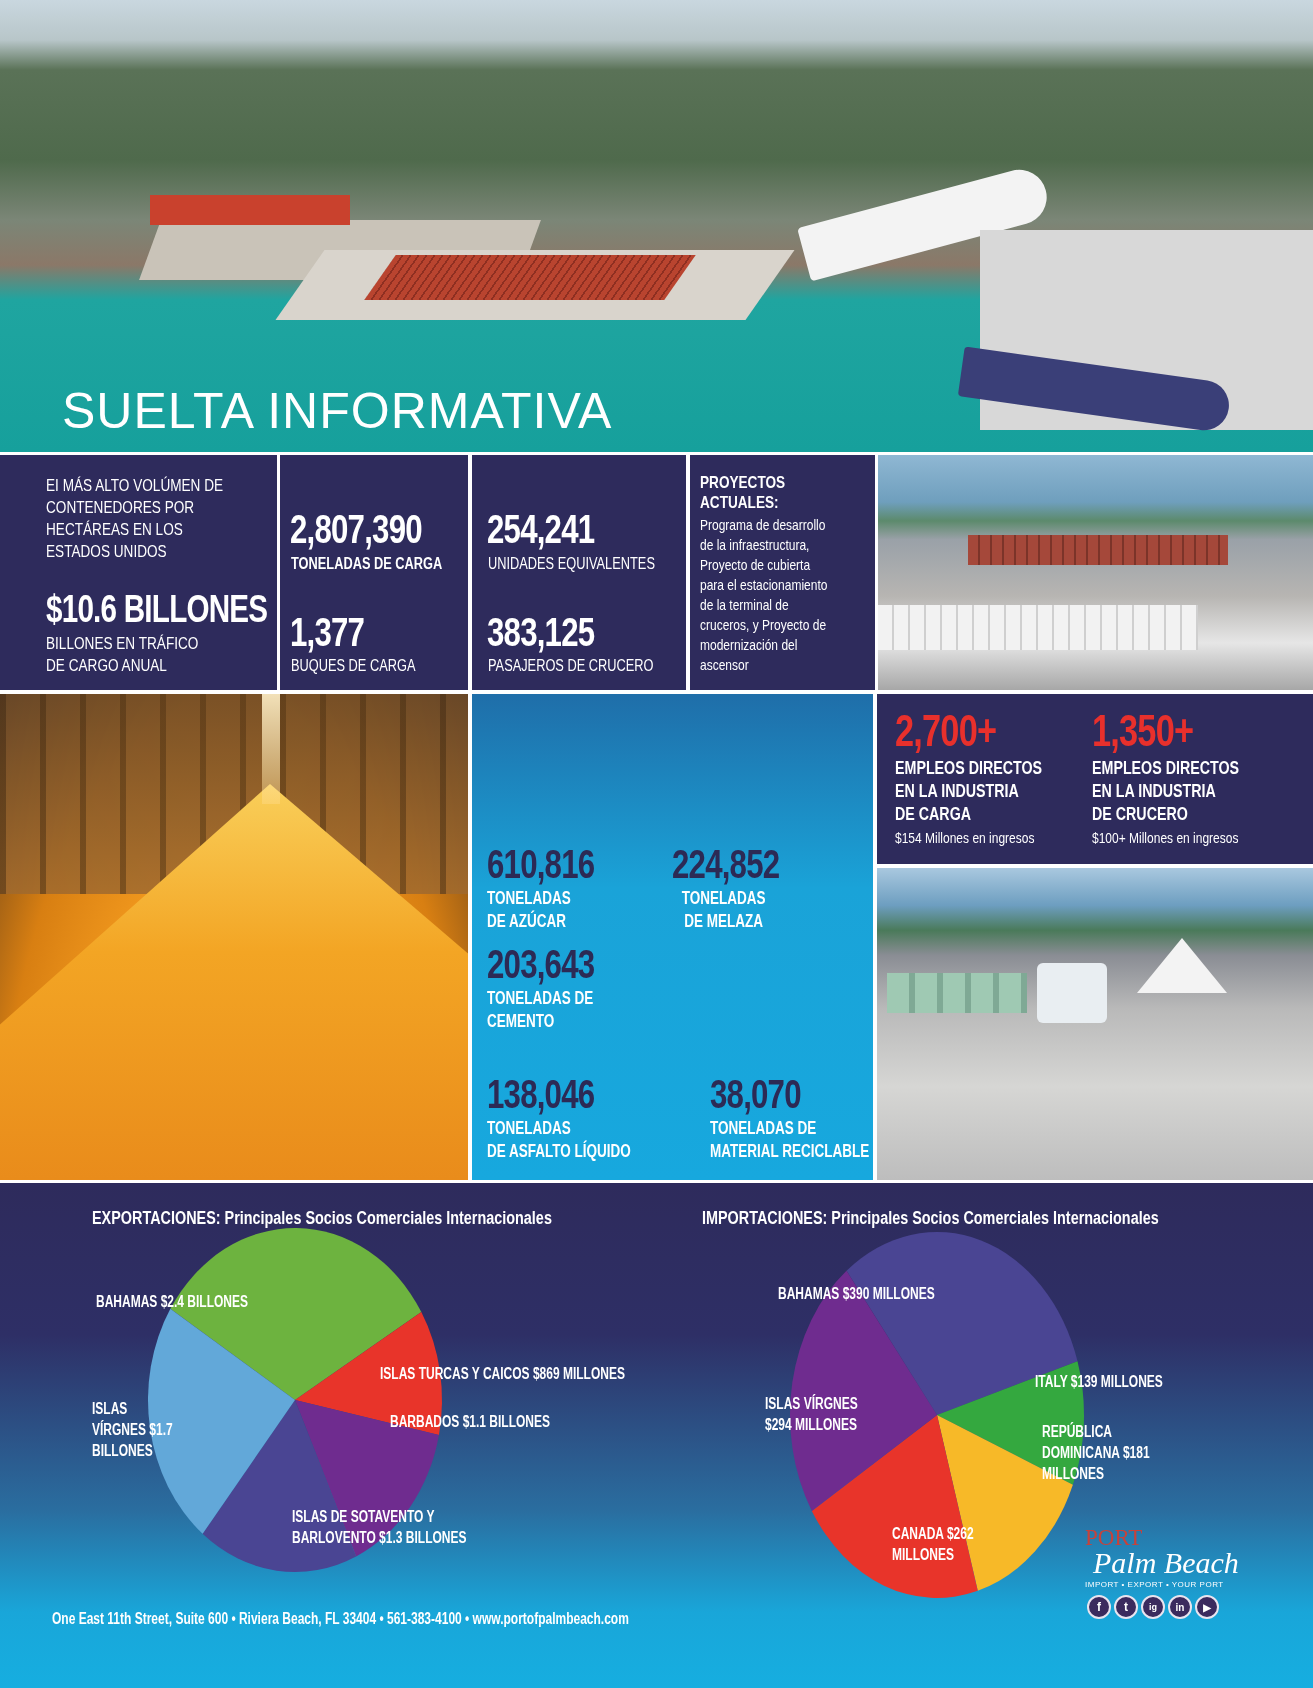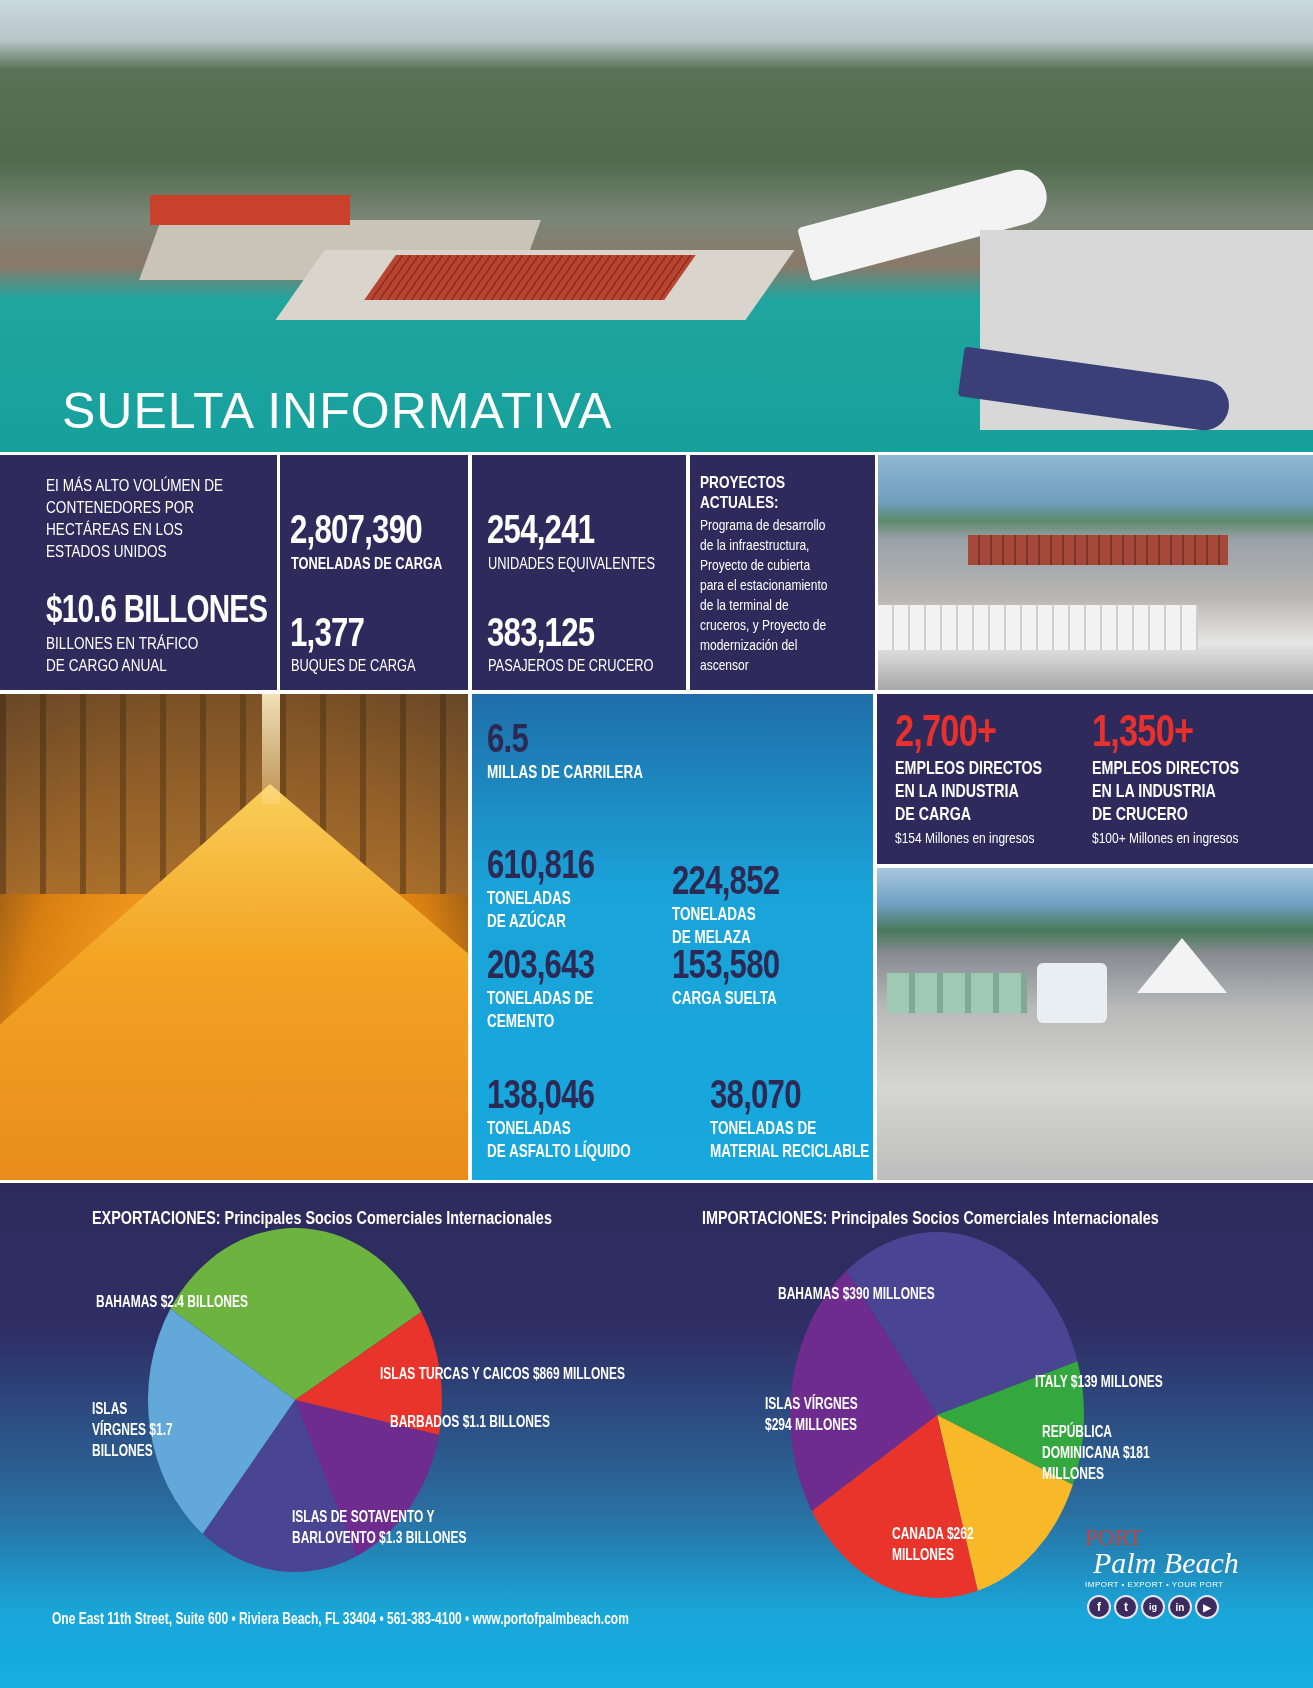--- a/index.html
+++ b/index.html
@@ -81,42 +81,34 @@
   <div class="abs" style="left:0;top:150px;width:320px;height:45px;background:repeating-linear-gradient(90deg,#f2f2f2 0 14px,#cfcfcf 14px 16px);"></div>
 </div>
 
 <div class="abs sugar" style="left:0;top:694px;width:468px;height:486px;">
   <div class="abs" style="left:0;top:0;width:468px;height:200px;background:repeating-linear-gradient(90deg,rgba(60,40,20,0.55) 0 6px,transparent 6px 40px),linear-gradient(180deg,#6b4a2a,#a06a2f);opacity:0.85;"></div>
   <div class="abs" style="left:-60px;top:90px;width:600px;height:420px;background:linear-gradient(180deg,#f9cf5a,#f3a524 40%,#e8891a);clip-path:polygon(55% 0,100% 55%,100% 100%,0 100%,0 70%);"></div>
   <div class="abs" style="left:262px;top:0;width:18px;height:110px;background:linear-gradient(180deg,rgba(255,240,200,0.9),rgba(255,220,140,0.4));"></div>
 </div>
 
 <div class="abs bluebox" style="left:472px;top:694px;width:401px;height:486px;">
-  <div class="abs" style="left:15px;top:22px;">
-    <div class="bignum-d">6.5</div>
-    <div class="blbl">MILLAS DE CARRILERA</div>
-  </div>
   <div class="abs" style="left:15px;top:148px;">
     <div class="bignum-d">610,816</div>
     <div class="blbl">TONELADAS</div>
     <div class="blbl">DE AZÚCAR</div>
   </div>
-  <div class="abs" style="left:200px;top:164px;">
+  <div class="abs" style="left:200px;top:148px;text-align:center;">
     <div class="bignum-d">224,852</div>
     <div class="blbl">TONELADAS</div>
     <div class="blbl">DE MELAZA</div>
   </div>
   <div class="abs" style="left:15px;top:248px;">
     <div class="bignum-d">203,643</div>
     <div class="blbl">TONELADAS DE</div>
     <div class="blbl">CEMENTO</div>
-  </div>
-  <div class="abs" style="left:200px;top:248px;">
-    <div class="bignum-d">153,580</div>
-    <div class="blbl">CARGA SUELTA</div>
   </div>
   <div class="abs" style="left:15px;top:378px;">
     <div class="bignum-d">138,046</div>
     <div class="blbl">TONELADAS</div>
     <div class="blbl">DE ASFALTO LÍQUIDO</div>
   </div>
   <div class="abs" style="left:216px;top:378px;margin-left:22px;">
     <div class="bignum-d">38,070</div>
     <div class="blbl">TONELADAS DE</div>
     <div class="blbl">MATERIAL RECICLABLE</div>

